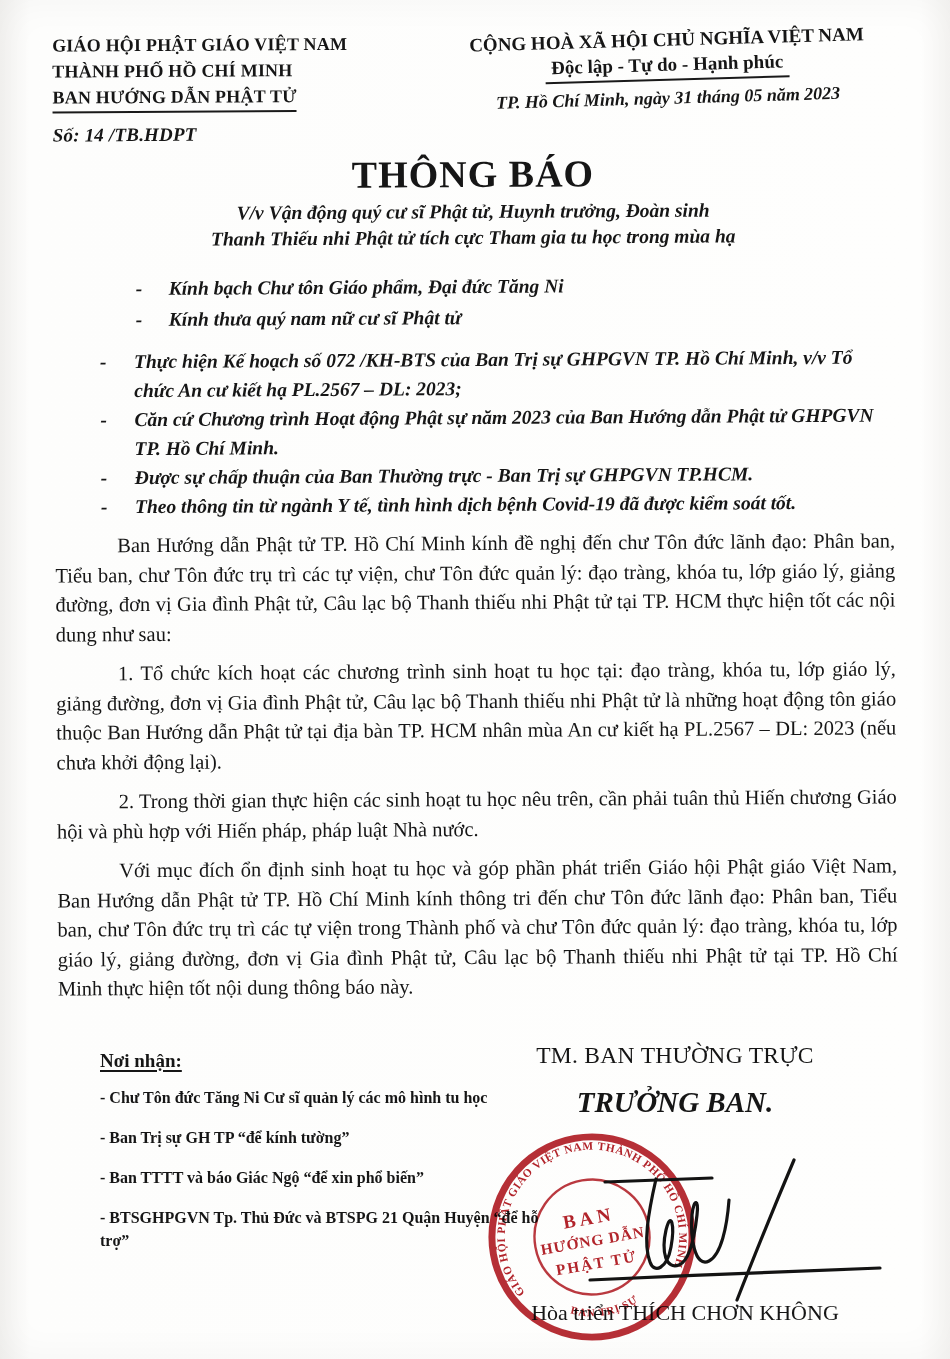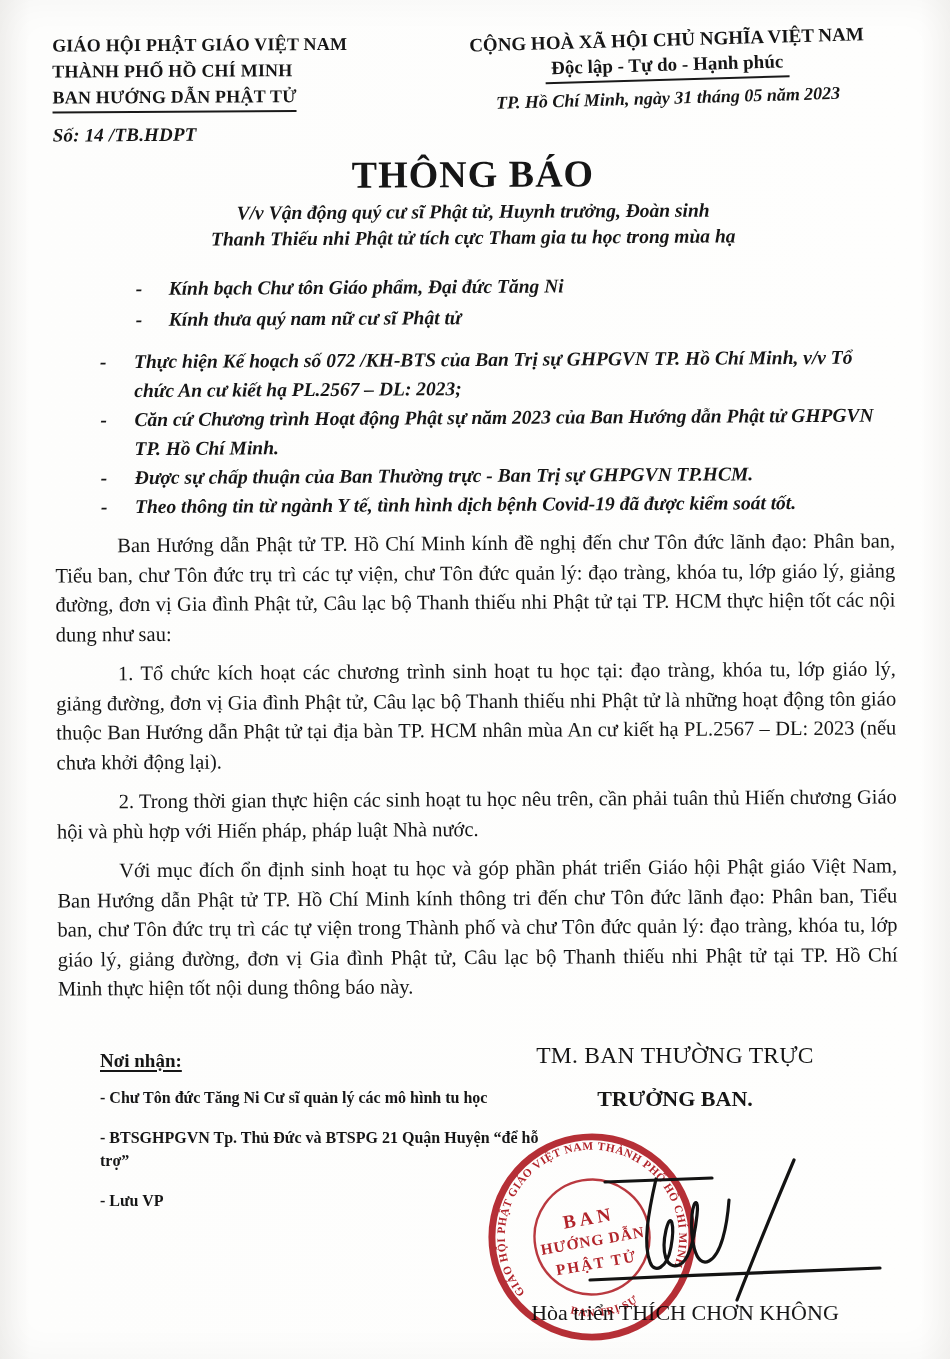--- a/index.html
+++ b/index.html
@@ -47,21 +47,21 @@
   .para{ font-size:20.5px; line-height:29.5px; text-align:justify; text-indent:62px; margin-top:10px; }
 
   
   .footer{ position:absolute; left:0; top:1042px; width:800px; height:317px; }
   .recipients{ position:absolute; left:100px; top:8px; width:440px; }
   .recipients-heading{ font-weight:bold; font-size:19px; text-decoration:underline;
                        text-underline-offset:3px; text-decoration-thickness:2px; margin-bottom:14px; }
   .recipient{ font-weight:bold; font-size:16px; line-height:23px; margin-bottom:17px; }
   .sig-block{ position:absolute; left:450px; top:0; width:450px; text-align:center; }
   .sig-line1{ font-weight:normal; font-size:23.5px; letter-spacing:.3px; }
-  .sig-line2{ font-weight:bold; font-size:22px; margin-top:17px; }
+  .sig-line2{ font-weight:bold; font-size:29px; margin-top:17px;font-style:italic; }
   .sig-name{ position:absolute; left:455px; top:258px; width:460px; text-align:center; font-size:22px; }
 
   .stamp-wrap{ position:absolute; left:483px; top:86px; width:218px; height:218px;
                mix-blend-mode:multiply; opacity:.92; z-index:2; }
   .signature-wrap{ position:absolute; left:540px; top:100px; width:350px; height:175px; z-index:3; }
 </style>
 </head>
 <body>
 
 <div class="page">
@@ -124,22 +124,23 @@
       <p class="para">Với mục đích ổn định sinh hoạt tu học và góp phần phát triển Giáo hội Phật giáo Việt Nam, Ban Hướng dẫn Phật tử TP. Hồ Chí Minh kính thông tri đến chư Tôn đức lãnh đạo: Phân ban, Tiểu ban, chư Tôn đức trụ trì các tự viện trong Thành phố và chư Tôn đức quản lý: đạo tràng, khóa tu, lớp giáo lý, giảng đường, đơn vị Gia đình Phật tử, Câu lạc bộ Thanh thiếu nhi Phật tử tại TP. Hồ Chí Minh thực hiện tốt nội dung thông báo này.</p>
     </div>
 
   </div>
 
   <div class="footer">
 
     <div class="recipients">
       <div class="recipients-heading">Nơi nhận:</div>
       <div class="recipient">- Chư Tôn đức Tăng Ni Cư sĩ quản lý các mô hình tu học</div>
+      <div class="recipient">- Ban Trị sự GH TP “để kính tường”</div>
+      <div class="recipient">- Ban TTTT và báo Giác Ngộ “để xin phổ biến”</div>
       <div class="recipient">- BTSGHPGVN Tp. Thủ Đức và BTSPG 21 Quận Huyện “để hỗ trợ”</div>
-      <div class="recipient">- Lưu VP</div>
     </div>
 
     <div class="sig-block">
       <div class="sig-line1">TM. BAN THƯỜNG TRỰC</div>
       <div class="sig-line2">TRƯỞNG BAN.</div>
     </div>
 
     <div class="stamp-wrap">
       <svg width="218" height="218" viewBox="0 0 220 220">
         <g transform="rotate(-10 110 110)" fill="none" stroke="#ad1118">

